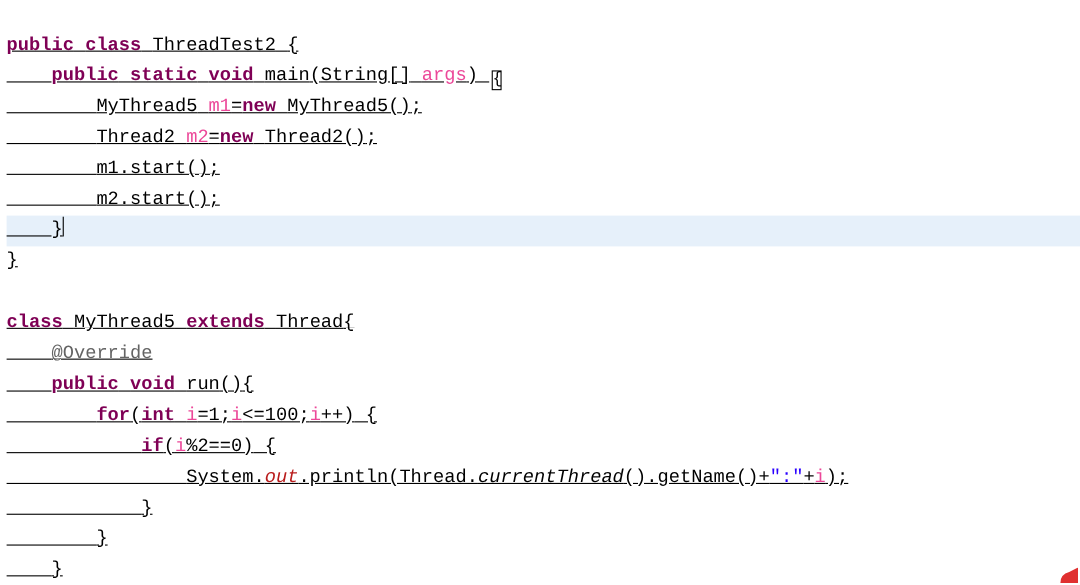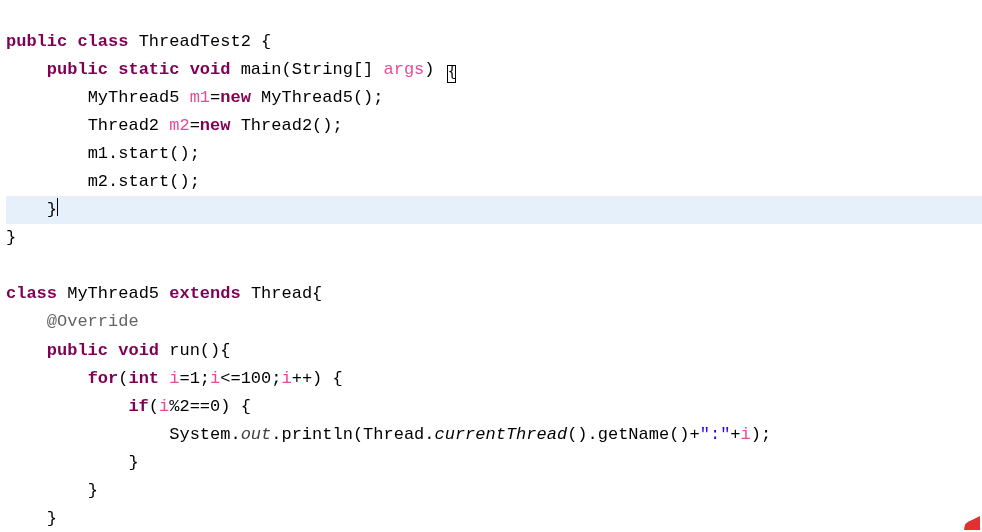--- a/index.html
+++ b/index.html
@@ -15,29 +15,30 @@
     overflow: hidden;
     position: relative;
   }
   .code-area {
     white-space: pre;
     padding: 0 0 0 6px;
   }
   .line {
     display: block;
     min-height: 28px;
+    text-decoration: underline;
   }
   .line.highlighted {
     background: #e6f0fa;
   }
   .kw { color: #7f0055; font-weight: bold; }   
   .cls { color: #000000; }                      
   .param { color: #ec4899; }                    
   .ann { color: #646464; }                      
-  .static-field { color: #404040; font-style: italic; } 
+  .static-field { color: #b91c1c; font-style: italic; } 
   .static-method { font-style: italic; }        
   .str { color: #2a00ff; }
   .pun { color: #000000; }
   .cursor-box {
     display: inline-block;
     border: 1px solid #000000;
     width: 9px;
     height: 18px;
     vertical-align: -2px;
     margin-left: 2px;

